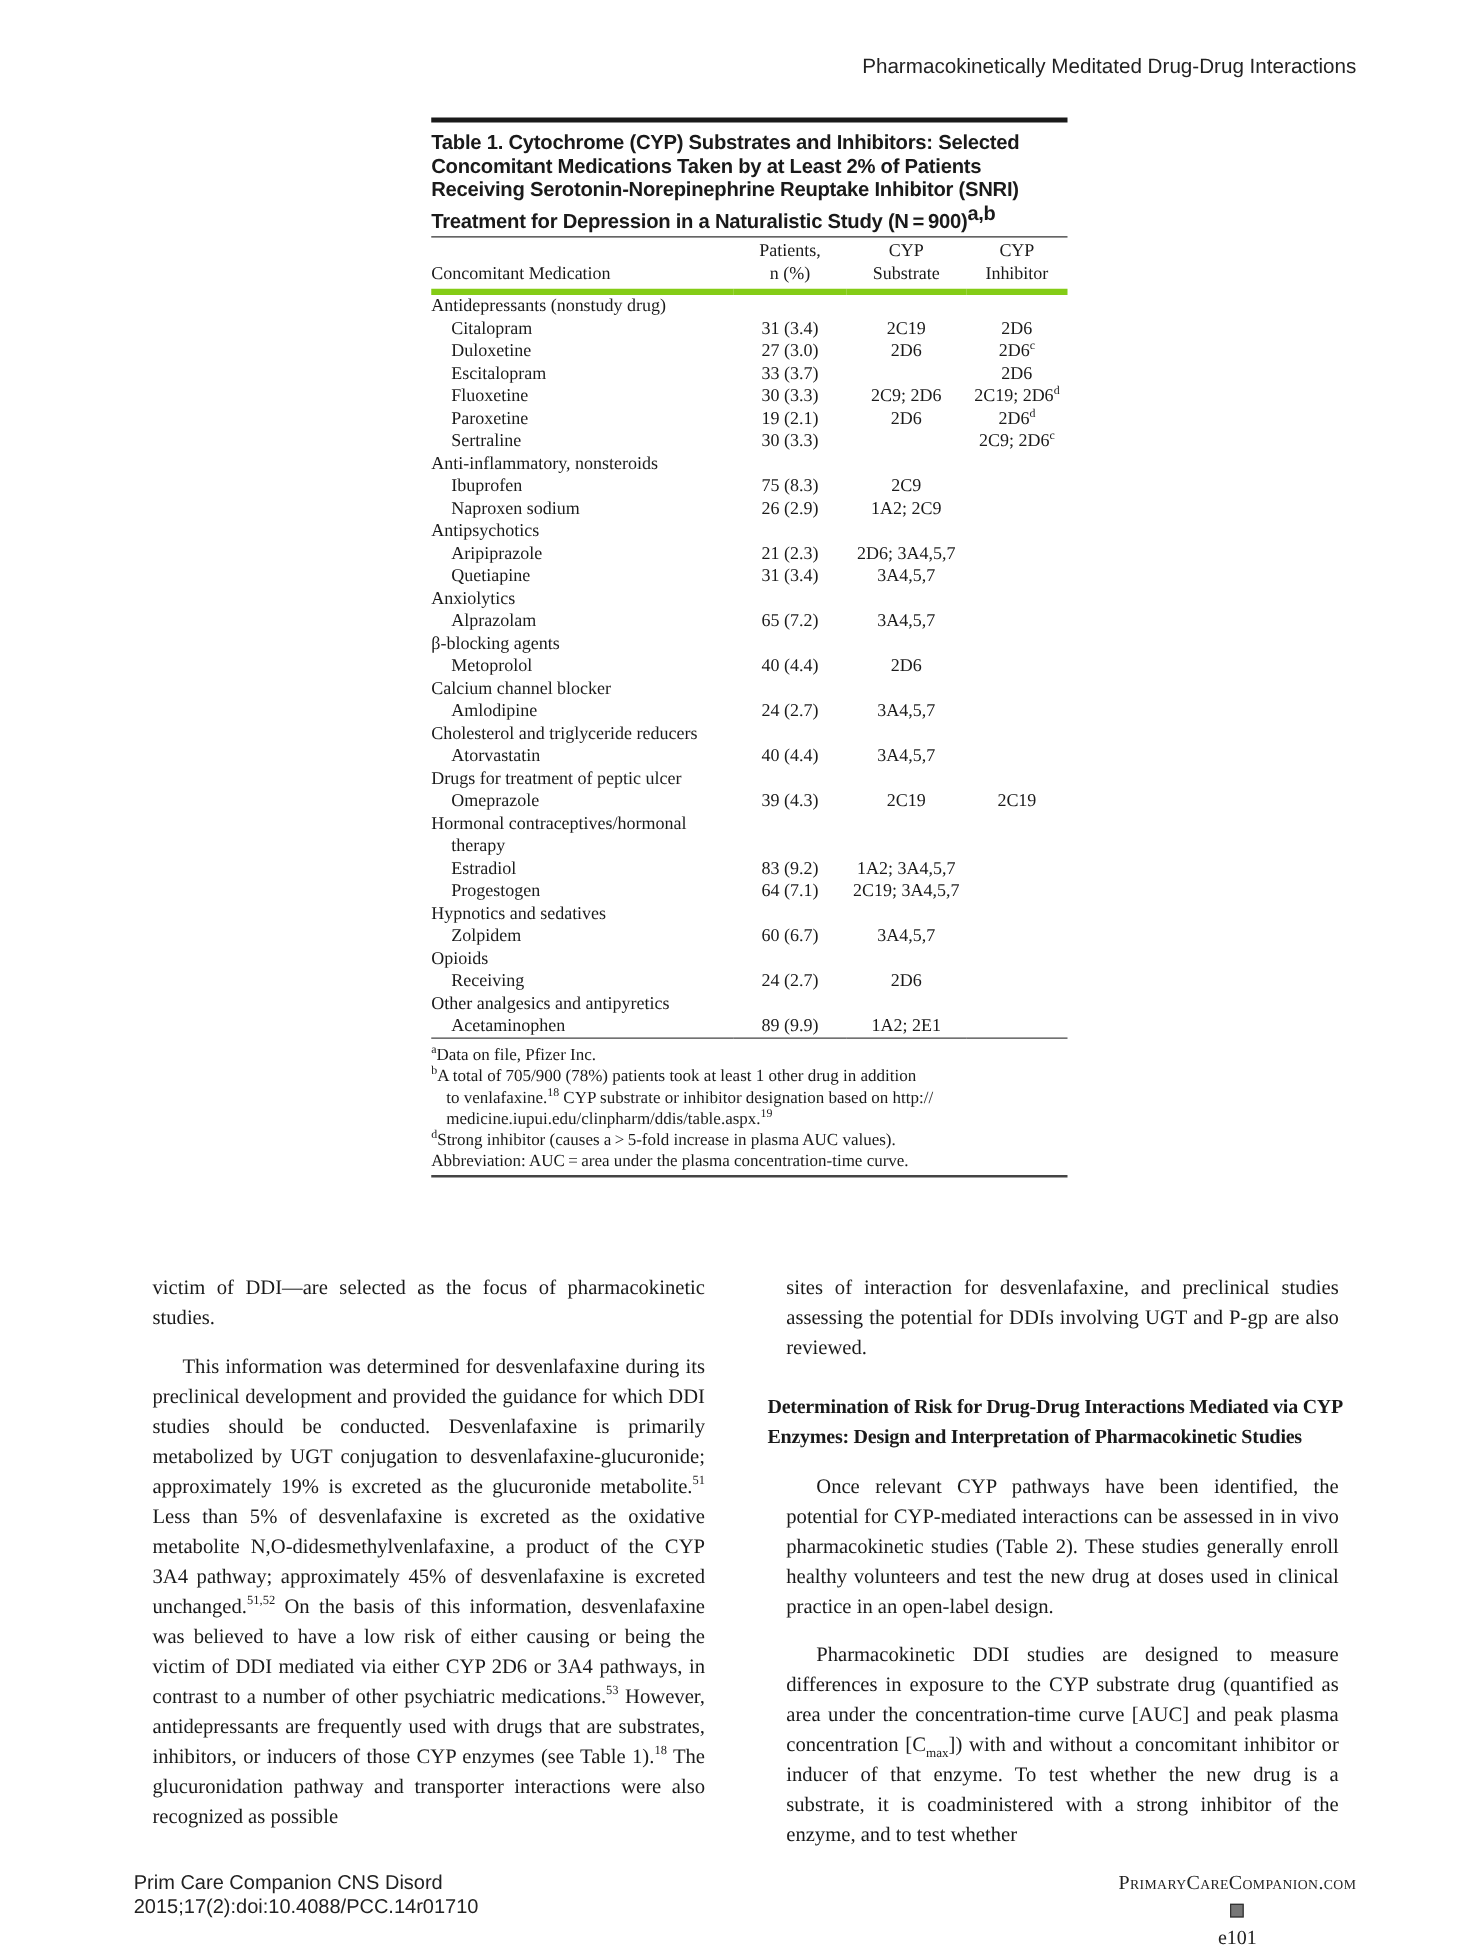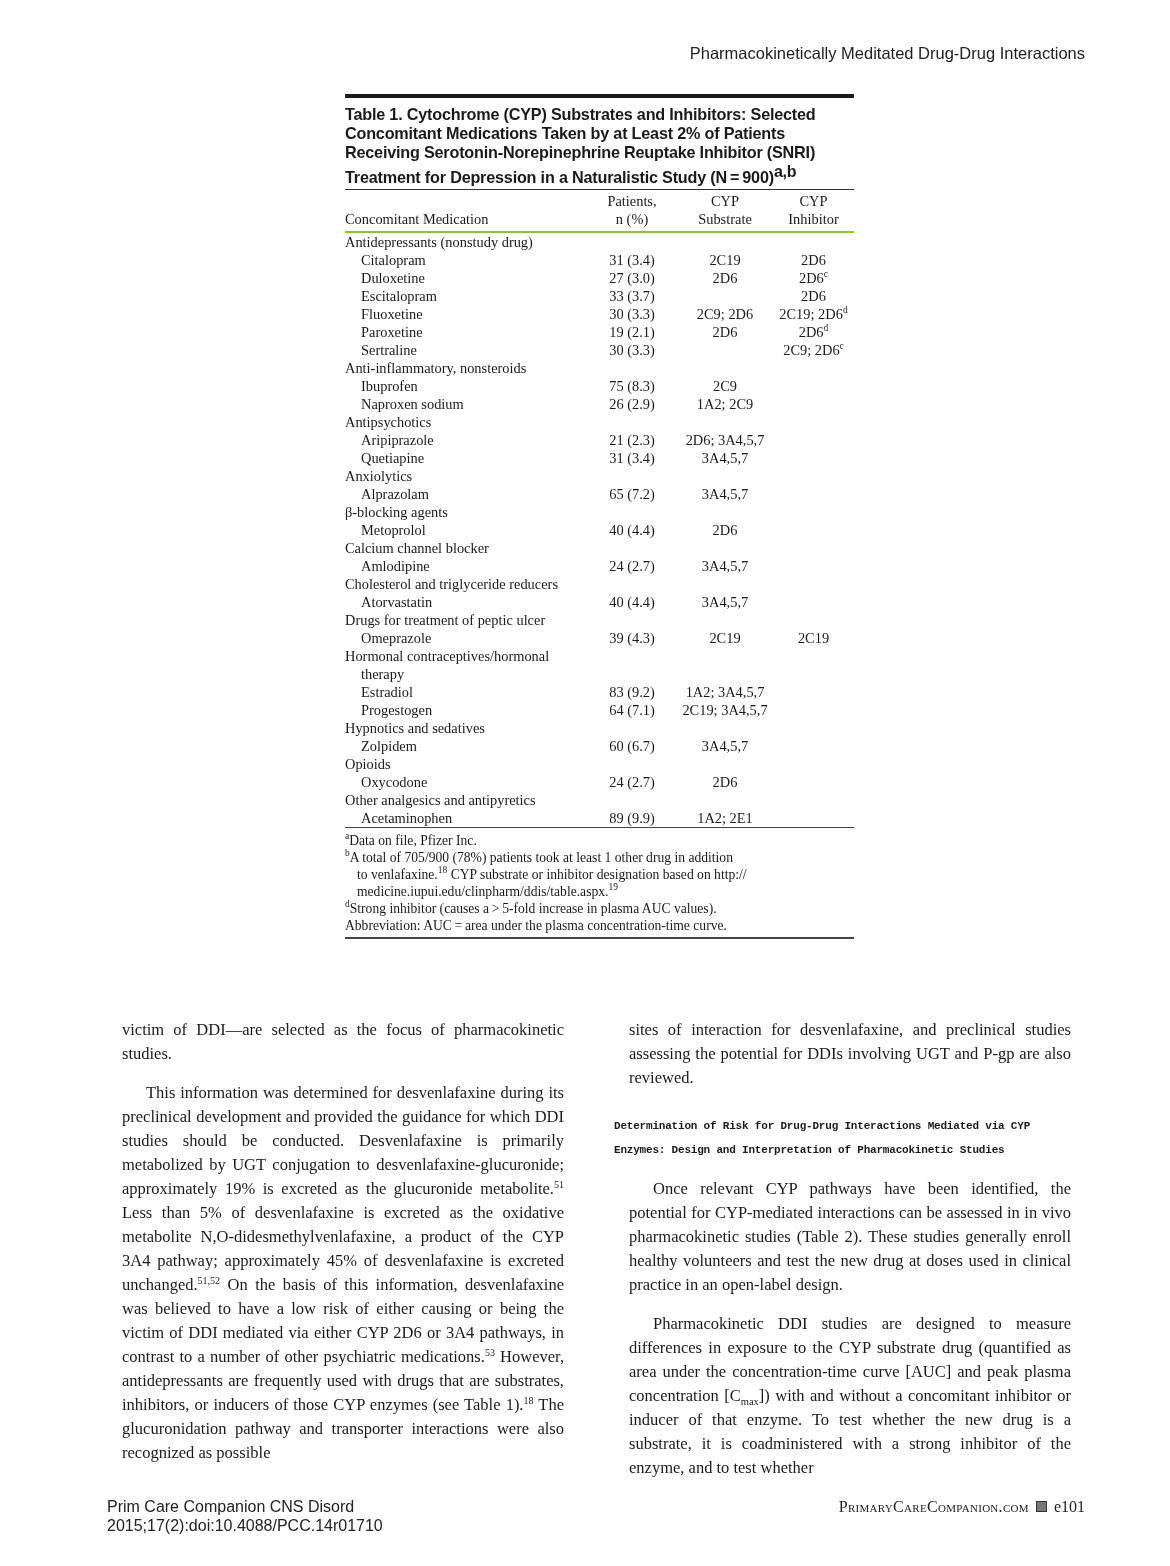--- a/index.html
+++ b/index.html
@@ -20,21 +20,21 @@
     padding-top: 7px; padding-bottom: 2px; color: #1a1a1a;
     letter-spacing: -0.2px;
   }
   .table-title sup { font-size: 16px; }
   .rule { height: 1px; background: #333; }
   .rule-thick { height: 1.5px; background: #444; }
 
   table.cyp { width: 100%; border-collapse: collapse; font-size: 14.4px; }
   table.cyp th {
     font-weight: normal; vertical-align: bottom; line-height: 18px;
-    padding-top: 2px; padding-bottom: 3px; border-bottom: 2px solid #84cc16;
+    padding-top: 2px; padding-bottom: 3px; border-bottom: 5px solid #84cc16;
   }
   table.cyp td { line-height: 18px; padding: 0; vertical-align: top; }
   .c1 { text-align: left; width: 242px; }
   .c2 { text-align: center; width: 90px; }
   .c3 { text-align: center; width: 96px; }
   .c4 { text-align: center; }
   tr.cat td.c1 { padding-left: 0; }
   tr.item td.c1 { padding-left: 16px; }
   tr.cat-cont td.c1 { padding-left: 16px; }
   td sup, .fn sup { font-size: 9.5px; line-height: 0; }
@@ -45,34 +45,34 @@
   .fn .indent { padding-left: 12px; display: block; }
 
   .col { position: absolute; width: 472px; font-size: 16.5px; line-height: 24px; text-align: justify; color: #1a1a1a; }
   .col-left { left: 107px; top: 1003px; }
   .col-right { left: 614px; top: 1003px; }
   .col p { margin: 15px; }
   .col p.indent { text-indent: 24px; }
   .col sup { font-size: 10px; line-height: 0; }
   .col sub { font-size: 10.5px; line-height: 0; }
   .section-heading {
-    font-family: Liberation Mono, monospace;
-    font-weight: bold; font-size: 11px; line-height: 24px;
+    font-family: Liberation Serif, serif;
+    font-weight: bold; font-size: 16px; line-height: 24px;
     margin-top: 24px; text-align: left; letter-spacing: -0.2px;
   }
 
   .footer-left {
     position: absolute; left: 107px; top: 1497px;
     font-family: "Liberation Sans", "DejaVu Sans", sans-serif;
     font-size: 16px; line-height: 19px; color: #222;
   }
   .footer-right {
     position: absolute; right: 85px; top: 1497px;
     font-size: 16px; line-height: 19px; color: #222;
-    display: flex; align-items: center; gap: 7px;
+    display: flex; align-items: center; gap: 7px; flex-direction: column;
   }
   .smallcaps { font-variant: small-caps; font-family: "Liberation Serif", serif; letter-spacing: 0.3px; }
   .square-icon {
     display: inline-block; width: 11px; height: 11px;
     background: #777; border: 1.5px solid #333;
   }
   .page-num { font-family: Liberation Serif, serif; }
 </style>
 </head>
 <body>
@@ -268,21 +268,21 @@
           <td class="c3"><span>3A4,5,7</span></td>
           <td class="c4"><span></span><sup></sup></td>
         </tr>
         <tr class="cat">
           <td class="c1"><span>Opioids</span></td>
           <td class="c2"></td>
           <td class="c3"></td>
           <td class="c4"></td>
         </tr>
         <tr class="item">
-          <td class="c1"><span>Oxycodone</span></td>
+          <td class="c1"><span>Receiving</span></td>
           <td class="c2"><span>24 (2.7)</span></td>
           <td class="c3"><span>2D6</span></td>
           <td class="c4"><span></span><sup></sup></td>
         </tr>
         <tr class="cat">
           <td class="c1"><span>Other analgesics and antipyretics</span></td>
           <td class="c2"></td>
           <td class="c3"></td>
           <td class="c4"></td>
         </tr>

